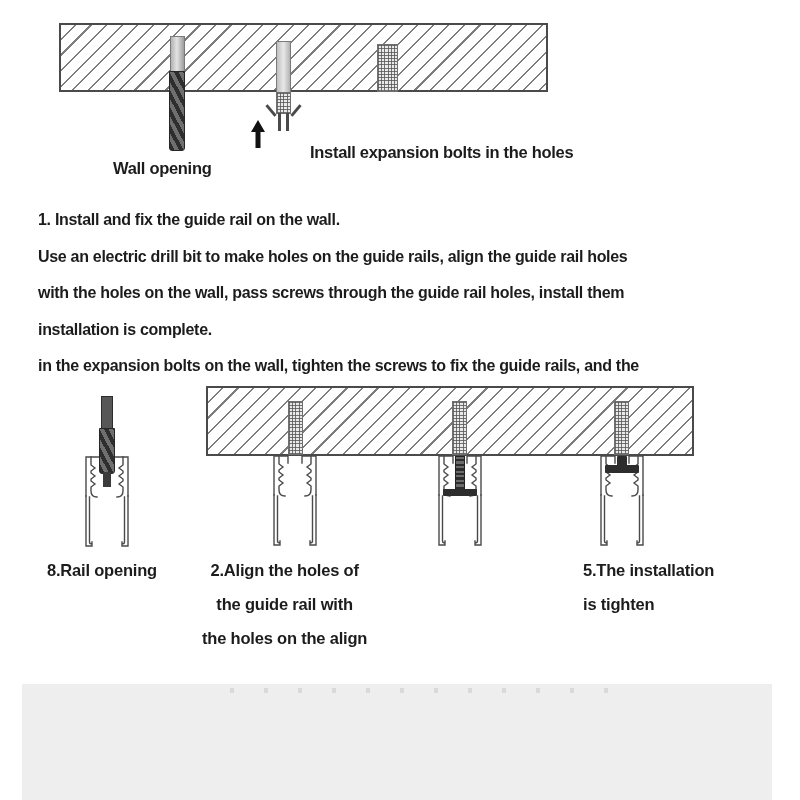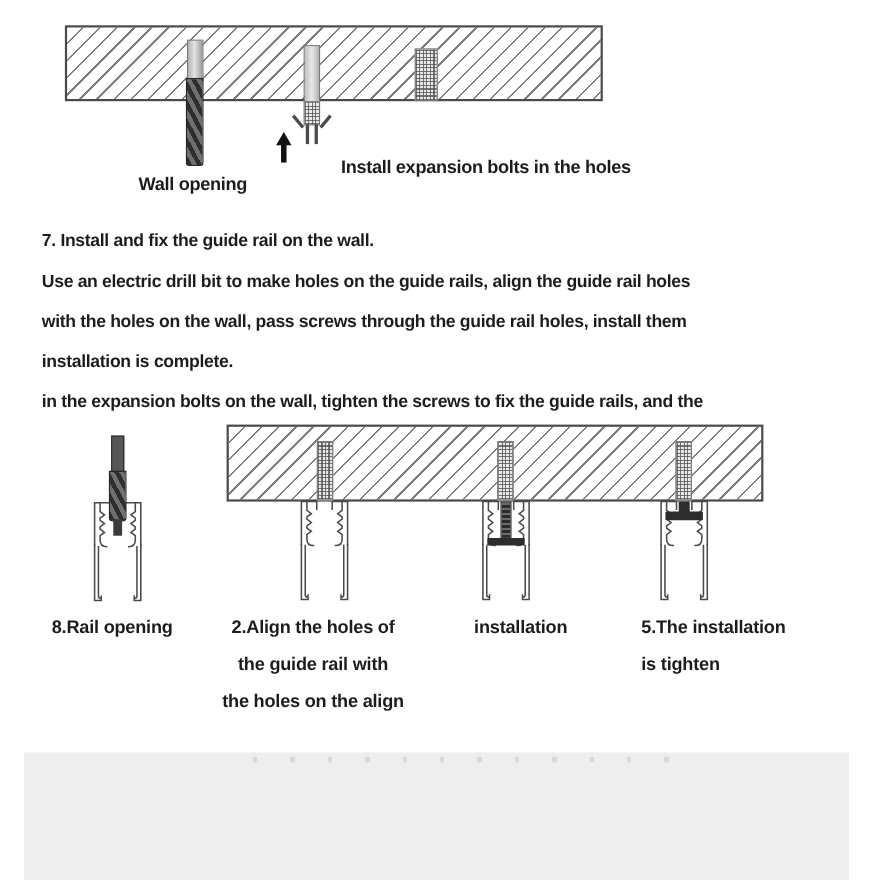--- a/index.html
+++ b/index.html
@@ -40,21 +40,21 @@
   #anchor1-hatch { left:276px; top:92px;  width:15px; height:22px; }
   #anchor1-wing-left  { left:264px; top:109px; width:14px; height:3px; transform:rotate(50deg); }
   #anchor1-wing-right { left:289px; top:109px; width:14px; height:3px; transform:rotate(-50deg); }
   #anchor1-tail-left  { left:278px; top:113px; width:2.5px; height:18px; }
   #anchor1-tail-right { left:286px; top:113px; width:2.5px; height:18px; }
   #anchor2 { left:377px; top:44px; width:21px; height:48px; }
 
   #arrow-up { position:absolute; left:250px; top:120px; width:16px; height:28px; z-index:3; }
 
   .label { position:absolute; font-size:16.5px; font-weight:700; letter-spacing:-0.3px; white-space:nowrap; z-index:5; color:#1c1c1c; }
-  #lbl-wall-opening  { left:126px; top:159px;text-align:center; }
+  #lbl-wall-opening  { left:113px; top:159px;text-align:center; }
   #lbl-install-bolts { left:275px; top:143px;margin-left:35px; }
 
   #instructions { position:absolute; left:38px; top:202px; width:745px; font-size:16px; font-weight:700;
                   letter-spacing:-0.3px; line-height:36.6px; color:#1c1c1c; z-index:5; }
 
   .rail { position:absolute; width:46px; height:92px; z-index:1; }
   #rail1 { left:84px;  top:456px; }
   #rail2 { left:272px; top:455px; }
   #rail3 { left:437px; top:455px; }
   #rail4 { left:599px; top:455px; }
@@ -102,21 +102,21 @@
   <div class="anchor" id="anchor2"></div>
 
   <svg id="arrow-up" viewBox="0 0 16 28">
     <path d="M8 0 L15 12 H10.5 V28 H5.5 V12 H1 Z" fill="#111"></path>
   </svg>
 
   <div class="label" id="lbl-wall-opening">Wall opening</div>
   <div class="label" id="lbl-install-bolts">Install expansion bolts in the holes</div>
 
   <div id="instructions">
-    <div>7. Install and fix the guide rail on the wall.</div>
+    <div>1. Install and fix the guide rail on the wall.</div>
     <div>Use an electric drill bit to make holes on the guide rails, align the guide rail holes</div>
     <div>with the holes on the wall, pass screws through the guide rail holes, install them</div>
     <div>installation is complete.</div>
     <div>in the expansion bolts on the wall, tighten the screws to fix the guide rails, and the</div>
   </div>
 
   <div class="wall" id="wall-bottom"></div>
 
   <svg class="rail" id="rail1" viewBox="0 0 46 92" fill="none" stroke="#4a4a4a" stroke-width="1.4" stroke-linecap="square">
     <path d="M2,1 H16 M30,1 H44 M16,1 V8 M30,1 V8 M2,1 V40 M44,1 V40"></path>
@@ -163,21 +163,20 @@
 
   <div class="caption" id="cap1">
     <div>8.Rail opening</div>
   </div>
   <div class="caption" id="cap2">
     <div>2.Align the holes of</div>
     <div>the guide rail with</div>
     <div>the holes on the align</div>
   </div>
   <div class="caption" id="cap3">
-    <div>installation</div>
   </div>
   <div class="caption" id="cap4">
     <div>5.The installation</div>
     <div>is tighten</div>
   </div>
 
   <div id="footer"></div>
   <div id="faded-marks"></div>
 
 </div>

